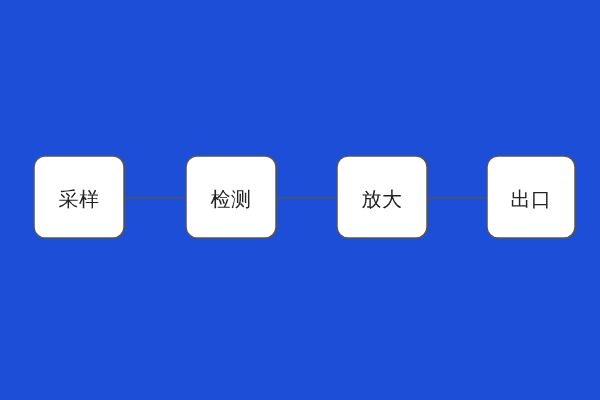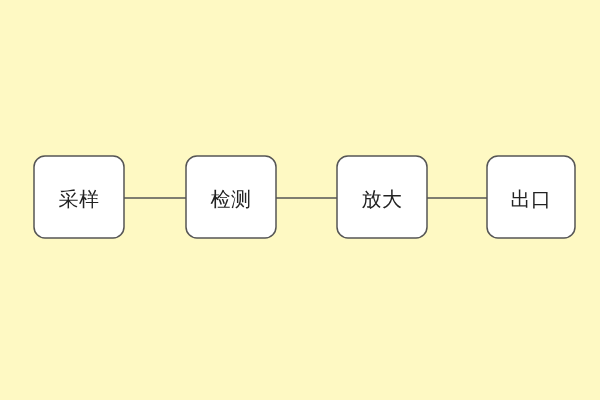--- a/index.html
+++ b/index.html
@@ -11,21 +11,21 @@
   body {
     width: 600px;
     height: 400px;
     overflow: hidden;
     font-family: "DejaVu Sans", "Liberation Sans", sans-serif;
   }
   #diagram-canvas {
     position: relative;
     width: 600px;
     height: 400px;
-    background: #fef9c3;
+    background: #1d4ed8;
     text-align: right;
   }
   .flow-svg {
     position: absolute;
     left: 0;
     top: 0;
     width: 600px;
     height: 400px;
     display: block;
   }

